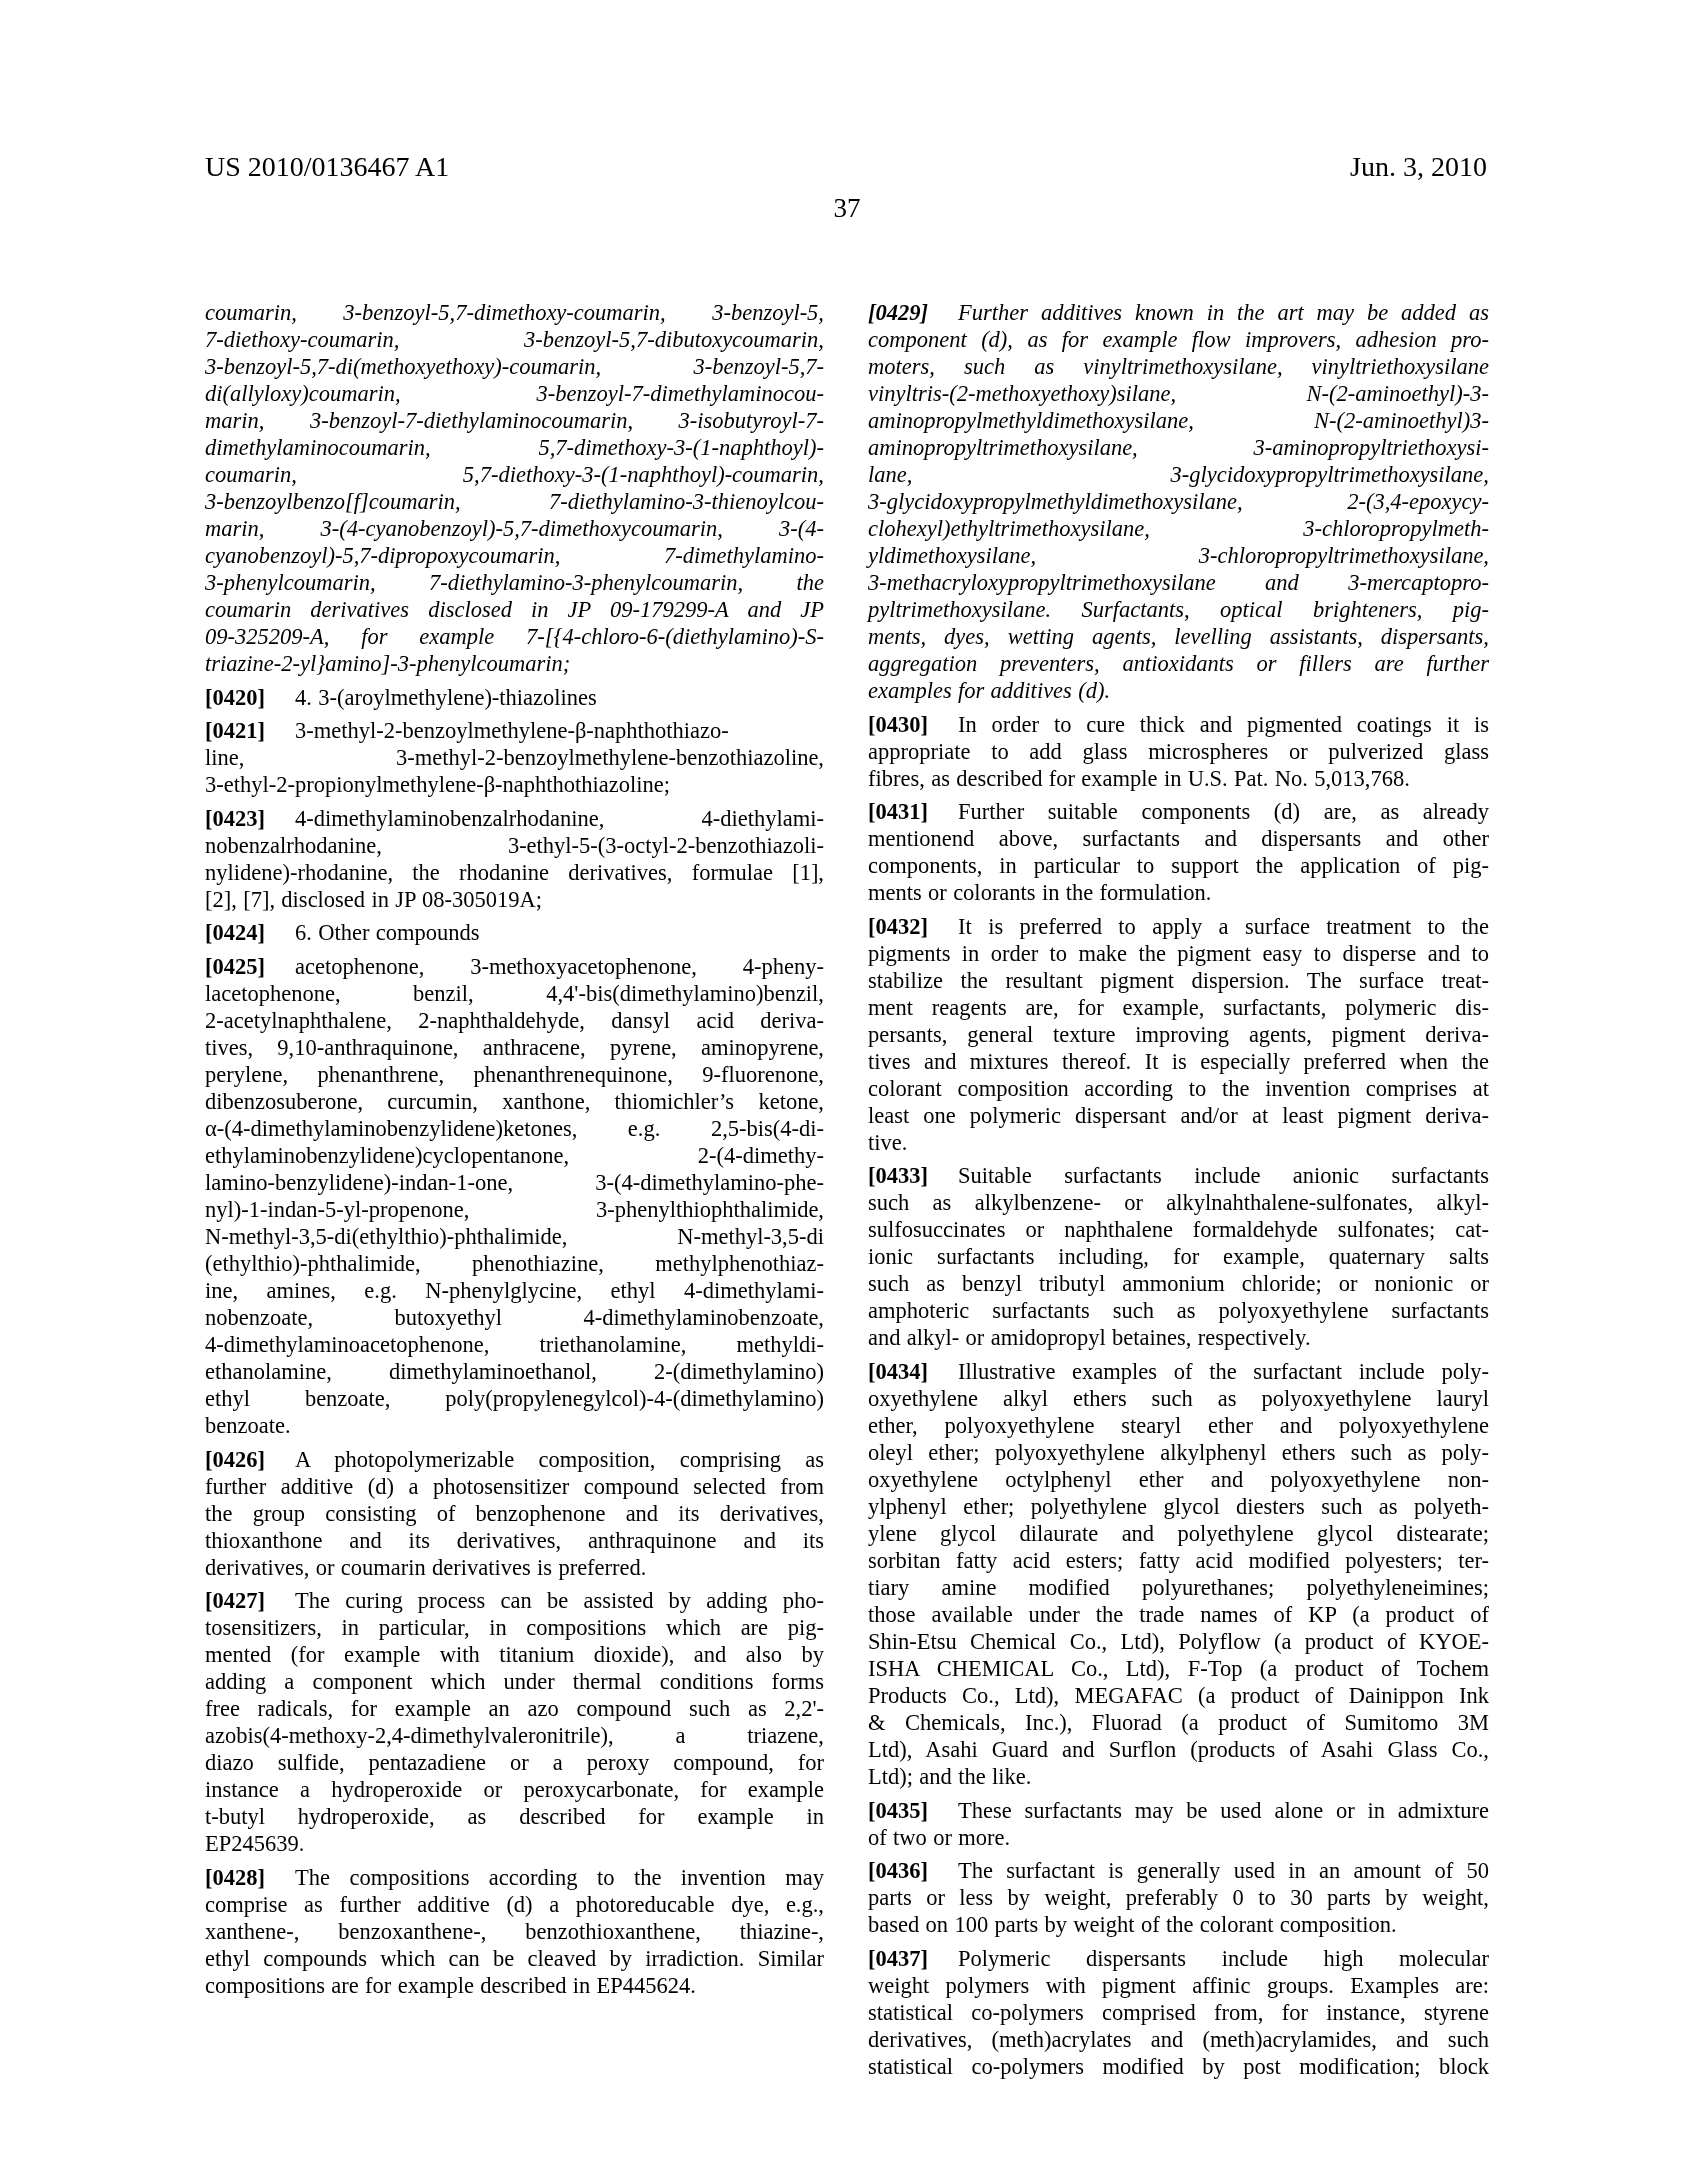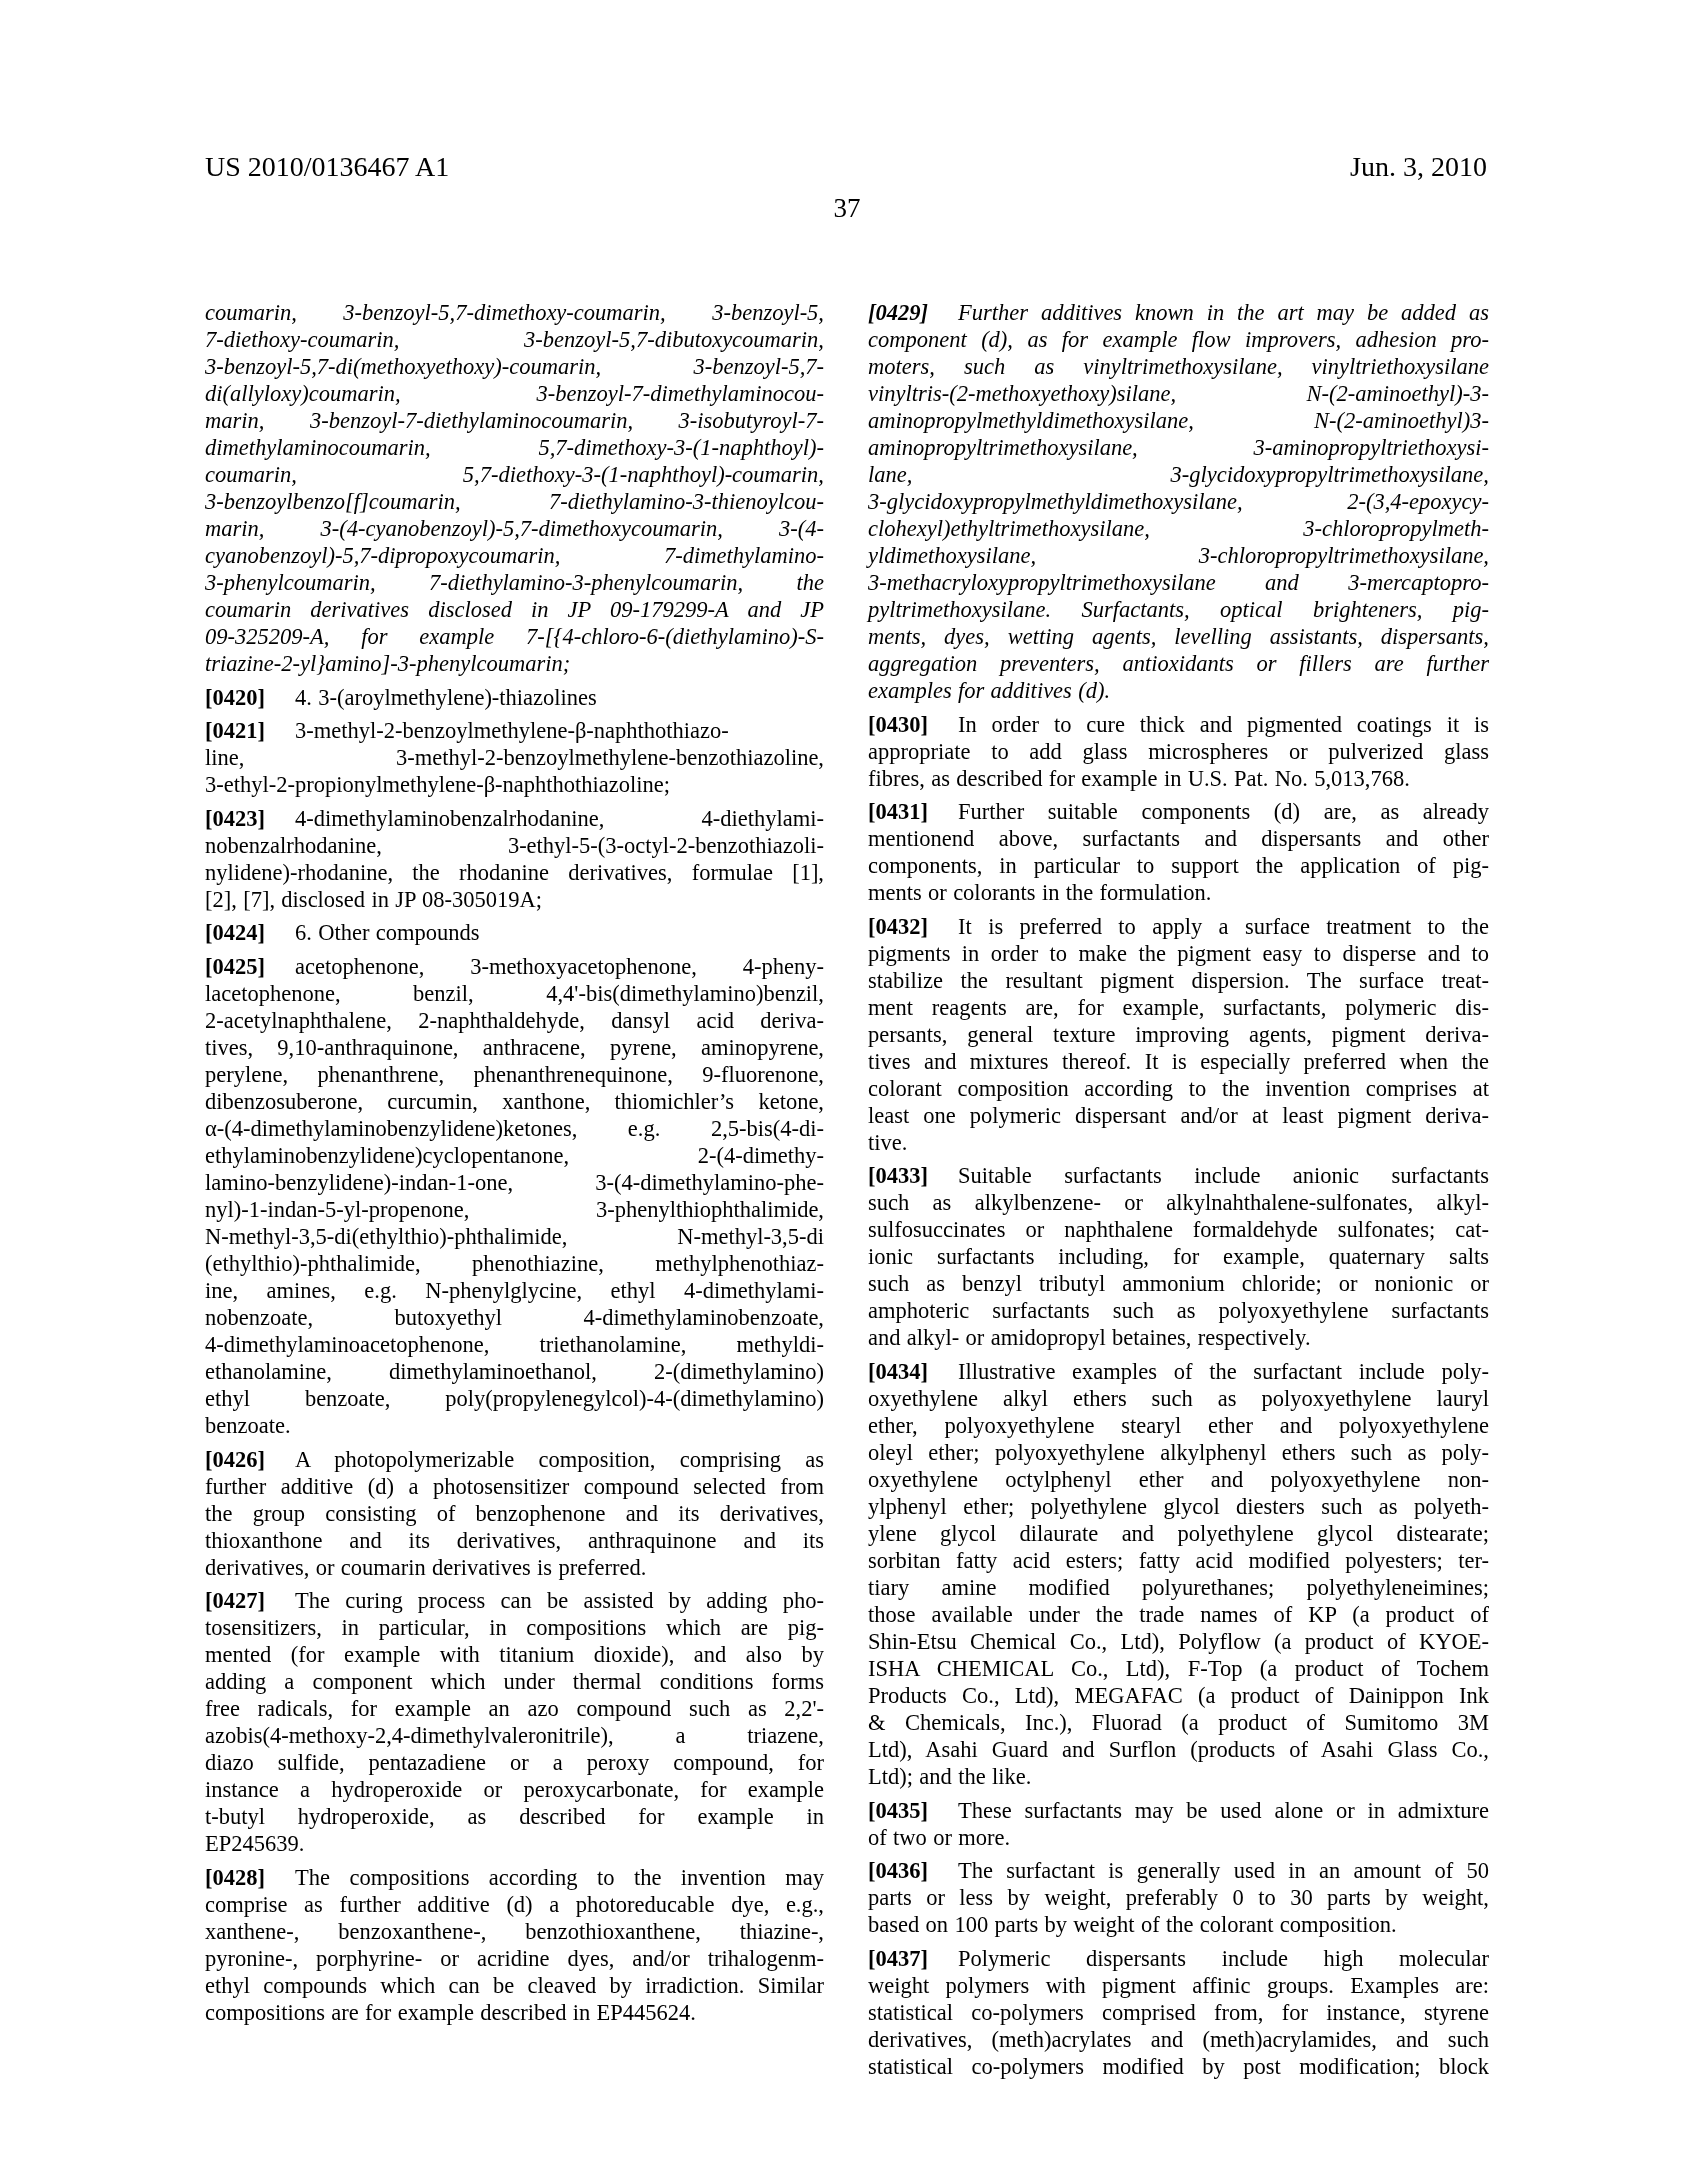--- a/index.html
+++ b/index.html
@@ -138,21 +138,20 @@
           <div class="ln">azobis(4-methoxy-2,4-dimethylvaleronitrile), a triazene,</div>
           <div class="ln">diazo sulfide, pentazadiene or a peroxy compound, for</div>
           <div class="ln">instance a hydroperoxide or peroxycarbonate, for example</div>
           <div class="ln">t-butyl hydroperoxide, as described for example in</div>
           <div class="ln last">EP245639.</div>
         </div>
         <div class="para">
           <div class="ln"><span class="pnum">[0428]</span><span class="tab"></span>The compositions according to the invention may</div>
           <div class="ln">comprise as further additive (d) a photoreducable dye, e.g.,</div>
           <div class="ln">xanthene-, benzoxanthene-, benzothioxanthene, thiazine-,</div>
-          <div class="ln">pyronine-, porphyrine- or acridine dyes, and/or trihalogenm-</div>
           <div class="ln">ethyl compounds which can be cleaved by irradiction. Similar</div>
           <div class="ln last">compositions are for example described in EP445624.</div>
         </div>
       </section>
     <section class="col" id="col-right">
         <div class="para">
           <div class="ln"><span class="pnum">[0429]</span><span class="tab"></span>Further additives known in the art may be added as</div>
           <div class="ln">component (d), as for example flow improvers, adhesion pro-</div>
           <div class="ln">moters, such as vinyltrimethoxysilane, vinyltriethoxysilane</div>
           <div class="ln">vinyltris-(2-methoxyethoxy)silane, N-(2-aminoethyl)-3-</div>

